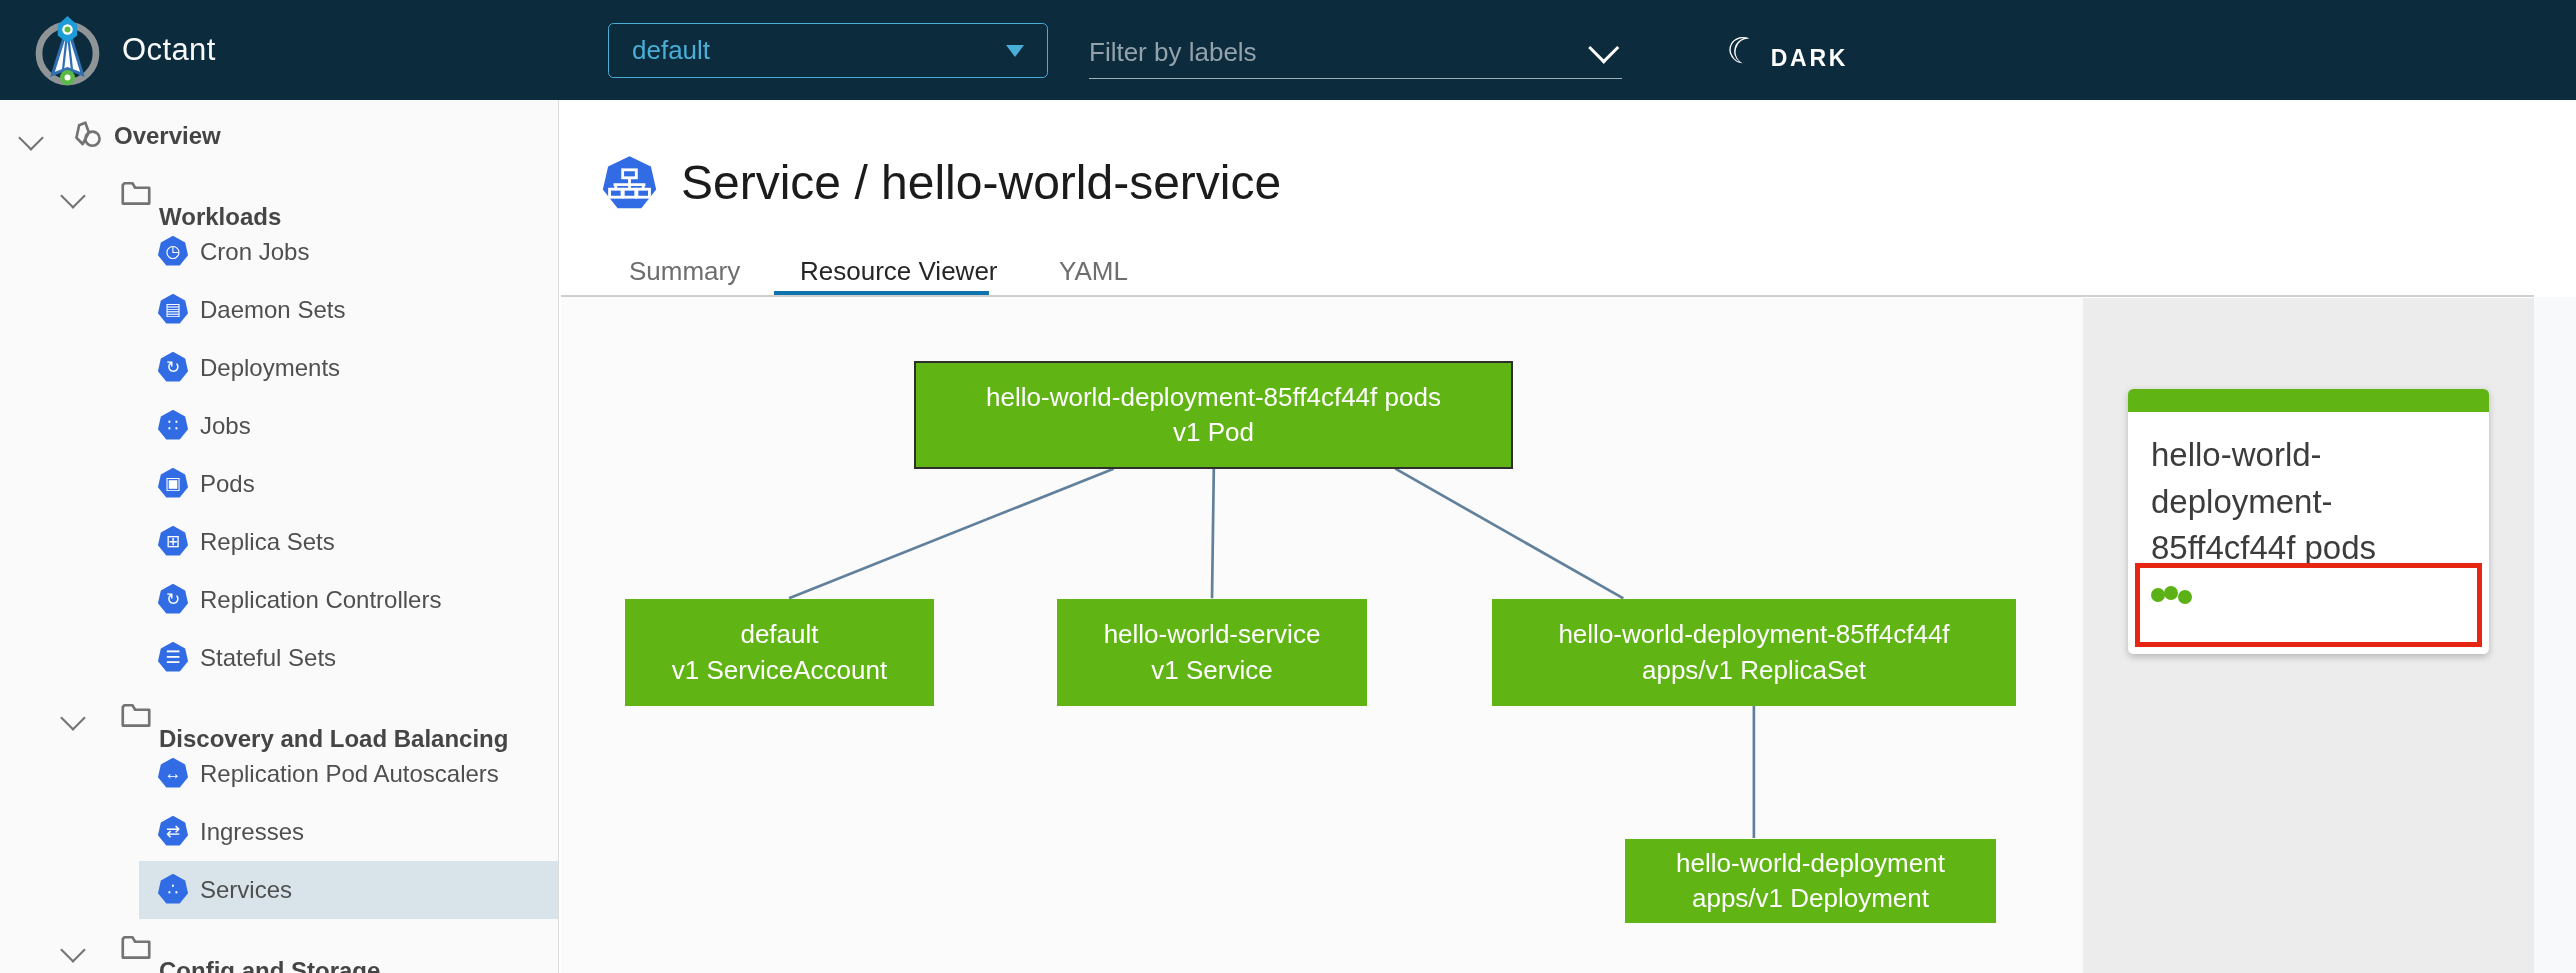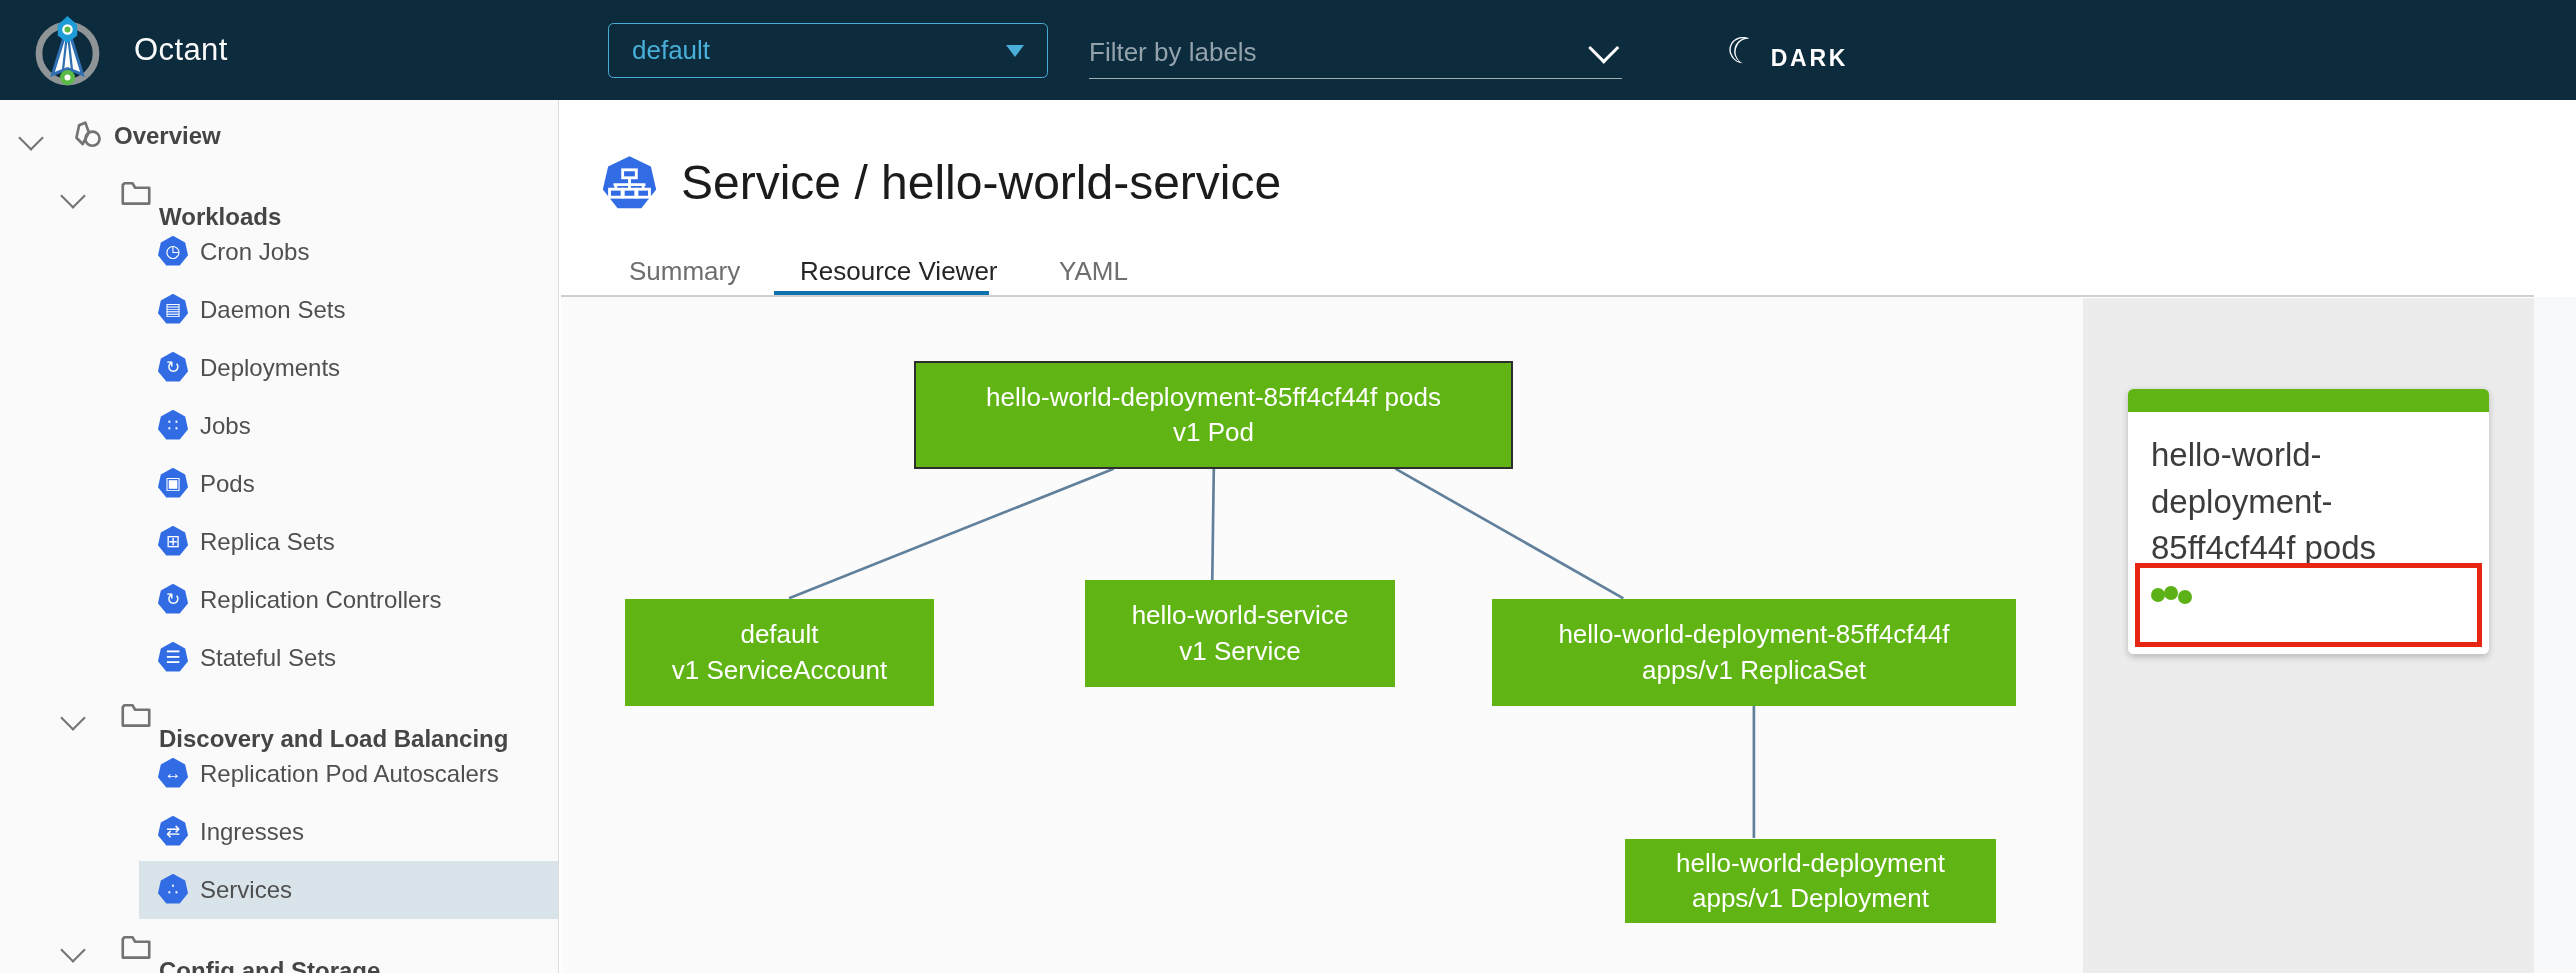--- a/index.html
+++ b/index.html
@@ -3,21 +3,21 @@
 <meta charset="utf-8">
 <style>
   * { margin:0; padding:0; box-sizing:border-box; }
   html,body { width:2576px; height:973px; overflow:hidden; background:#fff;
               font-family:"Liberation Sans", sans-serif; }
 
   
   .header { position:absolute; left:0; top:0; width:2576px; height:100px;
             background:#0c2b3d; }
   .logo { position:absolute; left:30px; top:12.5px; width:75px; height:75px; }
-  .app-title { position:absolute; left:134px; top:32px; color:#fafafa;
+  .app-title { position:absolute; left:122px; top:32px; color:#fafafa;
                font-size:31px; letter-spacing:0.4px; }
 
   .ns-select { position:absolute; left:608px; top:23px; width:440px; height:55px;
                border:1.8px solid #49afd9; border-radius:5.4px; display:flex;
                align-items:center; padding:0 23px; cursor:pointer; }
   .ns-value { color:#49afd9; font-size:26px; flex:1; }
   .ns-caret { width:0; height:0; border-left:9.8px solid transparent;
               border-right:9.8px solid transparent; border-top:12.5px solid #49afd9; }
 
   .filter-wrap { position:absolute; left:1089px; top:27px; width:533px; height:52px;
@@ -269,21 +269,21 @@
   </div>
 
   <div class="node selected" style="left:353px; top:261px; width:599px; height:108px;">
     <div>hello-world-deployment-85ff4cf44f pods</div>
     <div>v1 Pod</div>
   </div>
   <div class="node" style="left:64px; top:499px; width:309px; height:107px;">
     <div>default</div>
     <div>v1 ServiceAccount</div>
   </div>
-  <div class="node" style="left:496px; top:480px; width:310px; height:107px;margin-left:28px;">
+  <div class="node" style="left:496px; top:499px; width:310px; height:107px;">
     <div>hello-world-service</div>
     <div>v1 Service</div>
   </div>
   <div class="node" style="left:931px; top:499px; width:524px; height:107px;">
     <div>hello-world-deployment-85ff4cf44f</div>
     <div>apps/v1 ReplicaSet</div>
   </div>
   <div class="node" style="left:1064px; top:739px; width:371px; height:84px;">
     <div>hello-world-deployment</div>
     <div>apps/v1 Deployment</div>

